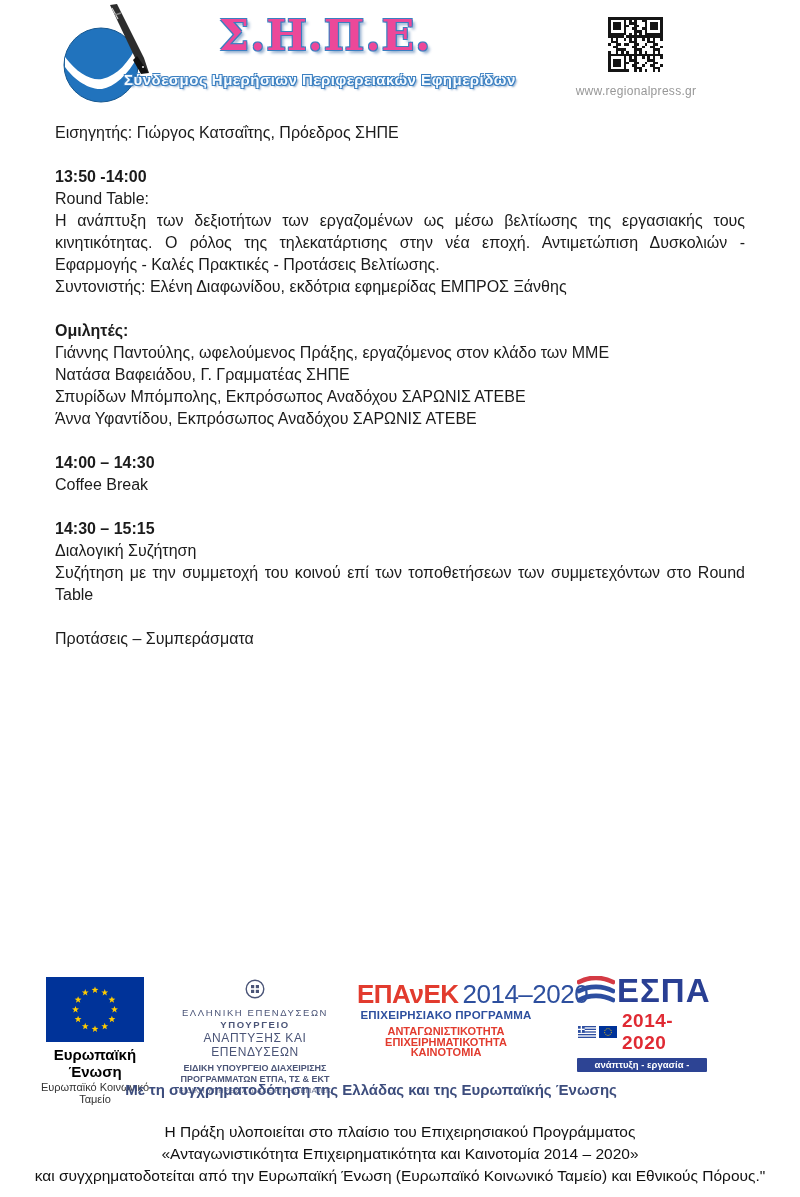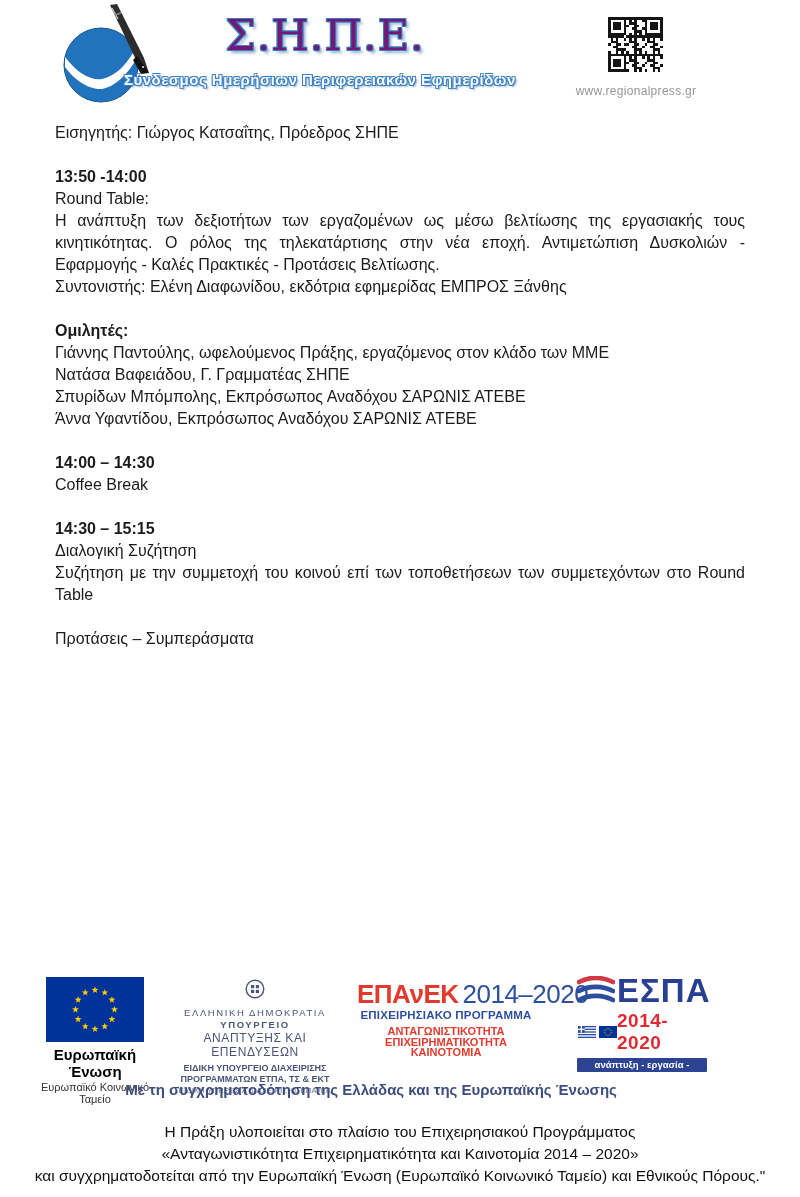--- a/index.html
+++ b/index.html
@@ -2,22 +2,22 @@
 <html><head>
 <meta charset="utf-8">
 <style>
   html,body{margin:0;padding:0;background:#fff;}
   .page{position:relative;width:800px;height:1197px;background:#fff;overflow:hidden;
         font-family:"Liberation Sans",sans-serif;color:#1b1b1b;}
 
   
   .logo-svg{position:absolute;left:60px;top:2px;width:130px;height:112px;}
   .org-acronym{position:absolute;left:210px;top:10px;width:230px;text-align:center;
-    font-family:"DejaVu Serif",serif;font-size:43px;font-weight:normal;letter-spacing:1px;
-    color:#701a75;line-height:50px;
+    font-family:"DejaVu Serif",serif;font-size:43px;font-weight:bold;letter-spacing:1px;
+    color:#ec4899;line-height:50px;
     text-shadow:-1px -1px 0 #3a7fc1,1px -1px 0 #3a7fc1,-1px 1px 0 #3a7fc1,1px 1px 0 #3a7fc1,3px 3px 3px rgba(20,80,150,.45);}
   .org-name{position:absolute;left:124px;top:66px;white-space:nowrap;
     font-size:15px;font-weight:bold;letter-spacing:.5px;color:#f6fbff;line-height:28px;
     text-shadow:-1px -1px 0 #3a7fc1,1px -1px 0 #3a7fc1,-1px 1px 0 #3a7fc1,1px 1px 0 #3a7fc1,2px 2px 2px rgba(20,80,150,.5);}
   .qr-svg{position:absolute;left:608px;top:17px;width:55px;height:55px;}
   .qr-url{position:absolute;left:575px;top:84px;width:122px;text-align:center;
     font-size:12px;color:#979797;letter-spacing:.3px;}
 
   
   .content{position:absolute;left:55px;top:122px;width:690px;font-size:16px;line-height:22px;}
@@ -50,21 +50,21 @@
   .epanek-red{font-size:11px;font-weight:bold;color:#e23b2e;line-height:10.5px;}
   .epanek-red.first{margin-top:5px;}
 
   .espa-block{position:absolute;left:577px;top:1px;width:130px;}
   .espa-top{display:flex;align-items:center;}
   .waves-svg{width:38px;height:30px;flex:none;}
   .espa-title{font-size:33px;font-weight:bold;color:#293f93;letter-spacing:1px;line-height:30px;margin-left:2px;}
   .espa-mid{display:flex;align-items:center;margin-top:4px;margin-left:1px;}
   .flag-svg{width:18px;height:12px;flex:none;}
   .eu-mini-svg{width:18px;height:12px;flex:none;margin-left:3px;}
-  .espa-years{font-size:19px;font-weight:bold;color:#e02a33;letter-spacing:.5px;}
+  .espa-years{font-size:19px;font-weight:bold;color:#e02a33;margin-left:5px;letter-spacing:.5px;}
   .espa-bar{margin-top:4px;background:#2d4494;color:#fff;font-size:9.5px;font-weight:bold;
     text-align:center;height:14px;line-height:14px;border-radius:1px;}
 
   .cofinancing{position:absolute;top:1081px;left:0;width:742px;text-align:center;
     font-size:15px;font-weight:bold;color:#3d4d7d;}
   .program-note{position:absolute;top:1121px;left:0;width:800px;text-align:center;
     font-size:15.5px;line-height:22px;color:#111;}
   .program-note div{margin:0;}
 </style>
 </head>
@@ -387,21 +387,21 @@
       <div class="eu-sub">Ευρωπαϊκό Κοινωνικό Ταμείο</div>
     </div>
 
     <div class="ministry-block">
       <svg class="emblem-svg" viewBox="0 0 20 20">
         <circle cx="10" cy="10" r="8.8" fill="none" stroke="#4a5477" stroke-width="1.4"></circle>
         <rect x="6" y="6" width="8" height="8" fill="#4a5477"></rect>
         <rect x="9.2" y="6" width="1.6" height="8" fill="#fff"></rect>
         <rect x="6" y="9.2" width="8" height="1.6" fill="#fff"></rect>
       </svg>
-      <div class="min-l1">ΕΛΛΗΝΙΚΗ  ΔΗΜΟΚΡΑΤΙΑ</div>
+      <div class="min-l1">ΕΛΛΗΝΙΚΗ  ΕΠΕΝΔΥΣΕΩΝ</div>
       <div class="min-l2">ΥΠΟΥΡΓΕΙΟ</div>
       <div class="min-l3">ΑΝΑΠΤΥΞΗΣ ΚΑΙ ΕΠΕΝΔΥΣΕΩΝ</div>
       <div class="min-l4">ΕΙΔΙΚΗ ΥΠΟΥΡΓΕΙΟ ΔΙΑΧΕΙΡΙΣΗΣ</div>
       <div class="min-l5">ΠΡΟΓΡΑΜΜΑΤΩΝ ΕΤΠΑ, ΤΣ &amp; ΕΚΤ</div>
       <div class="min-l6">ΕΙΔΙΚΗ ΥΠΗΡΕΣΙΑ ΔΙΑΧΕΙΡΙΣΗΣ ΕΠΑνΕΚ</div>
     </div>
 
     <div class="epanek-block">
       <div class="epanek-top">
         <span class="epanek-title">ΕΠΑνΕΚ</span><span class="epanek-years">2014–2020</span>

